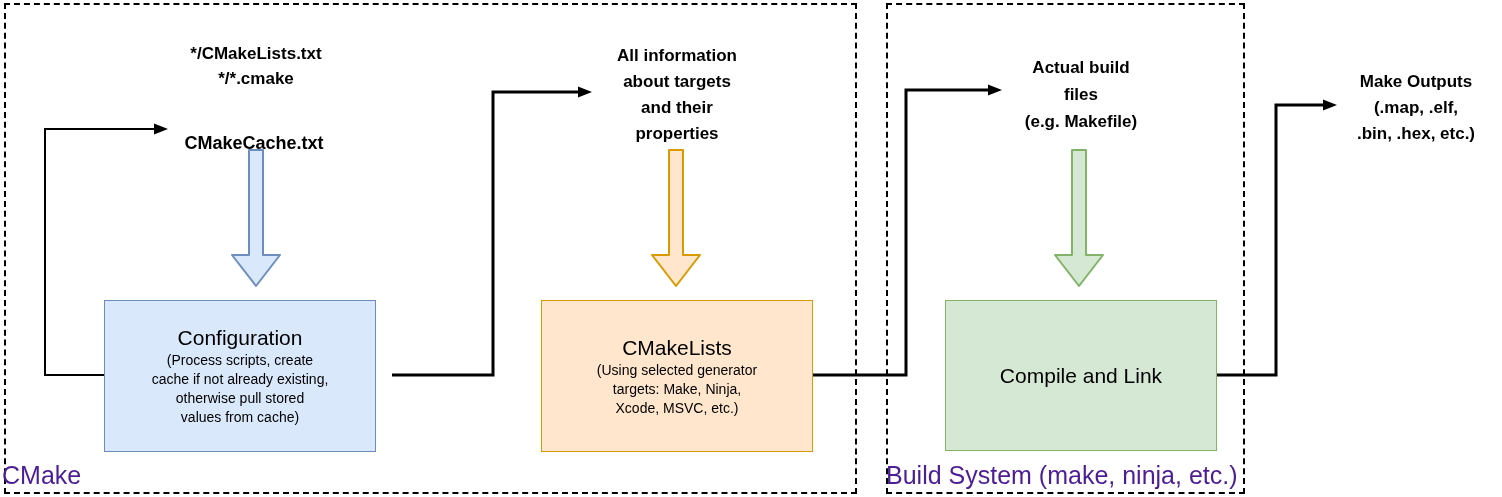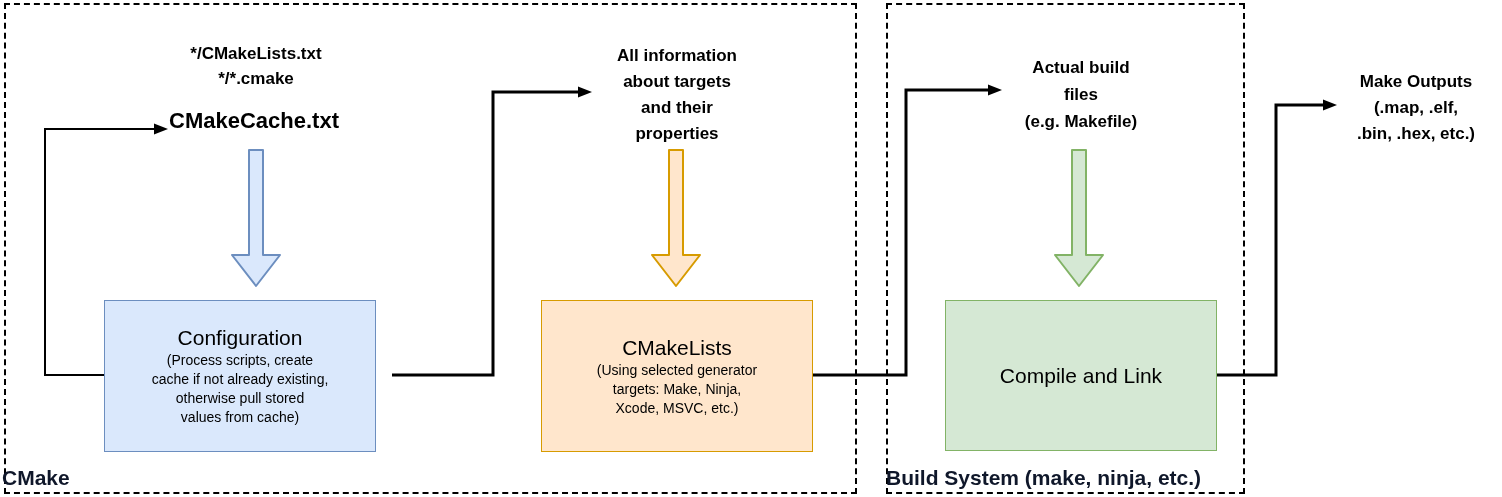--- a/index.html
+++ b/index.html
@@ -20,23 +20,23 @@
     position: absolute;
     border: 2px dashed #000000;
     box-sizing: border-box;
     background: transparent;
   }
   .group-cmake  { left: 4px;   top: 3px; width: 853px; height: 491px; }
   .group-build  { left: 886px; top: 3px; width: 359px; height: 491px; }
   .group-label {
     position: absolute;
     bottom: 2px;
-    font-size: 21px;
-    font-weight: bold;
-    color: #0f172a;
+    font-size: 25px;
+    font-weight: normal;
+    color: #4c1d95;
     white-space: nowrap;
   }
   .group-cmake .group-label { left: -4px; }
   .group-build .group-label { left: -2px; }
 
   
   .wires {
     position: absolute;
     left: 0; top: 0;
     width: 1502px; height: 497px;
@@ -74,21 +74,21 @@
   
   .annotation {
     position: absolute;
     text-align: center;
     font-weight: bold;
     color: #000000;
     font-size: 17px;
     white-space: pre-line;
   }
   .ann-sources      { left: 136px;  top: 41px; width: 240px; line-height: 25px; }
-  .ann-cache        { left: 134px;  top: 110px; width: 240px; line-height: 22px; font-size: 22px; }
+  .ann-cache        { left: 134px;  top: 132px; width: 240px; line-height: 22px; font-size: 18px; }
   .ann-target-info  { left: 577px;  top: 43px; width: 200px; line-height: 26px; }
   .ann-build-files  { left: 981px;  top: 54px; width: 200px; line-height: 27px; }
   .ann-outputs      { left: 1330px; top: 69px; width: 172px; line-height: 26px; }
 </style>
 </head>
 <body>
 
 <div class="canvas">
 
   <div class="group group-cmake">

